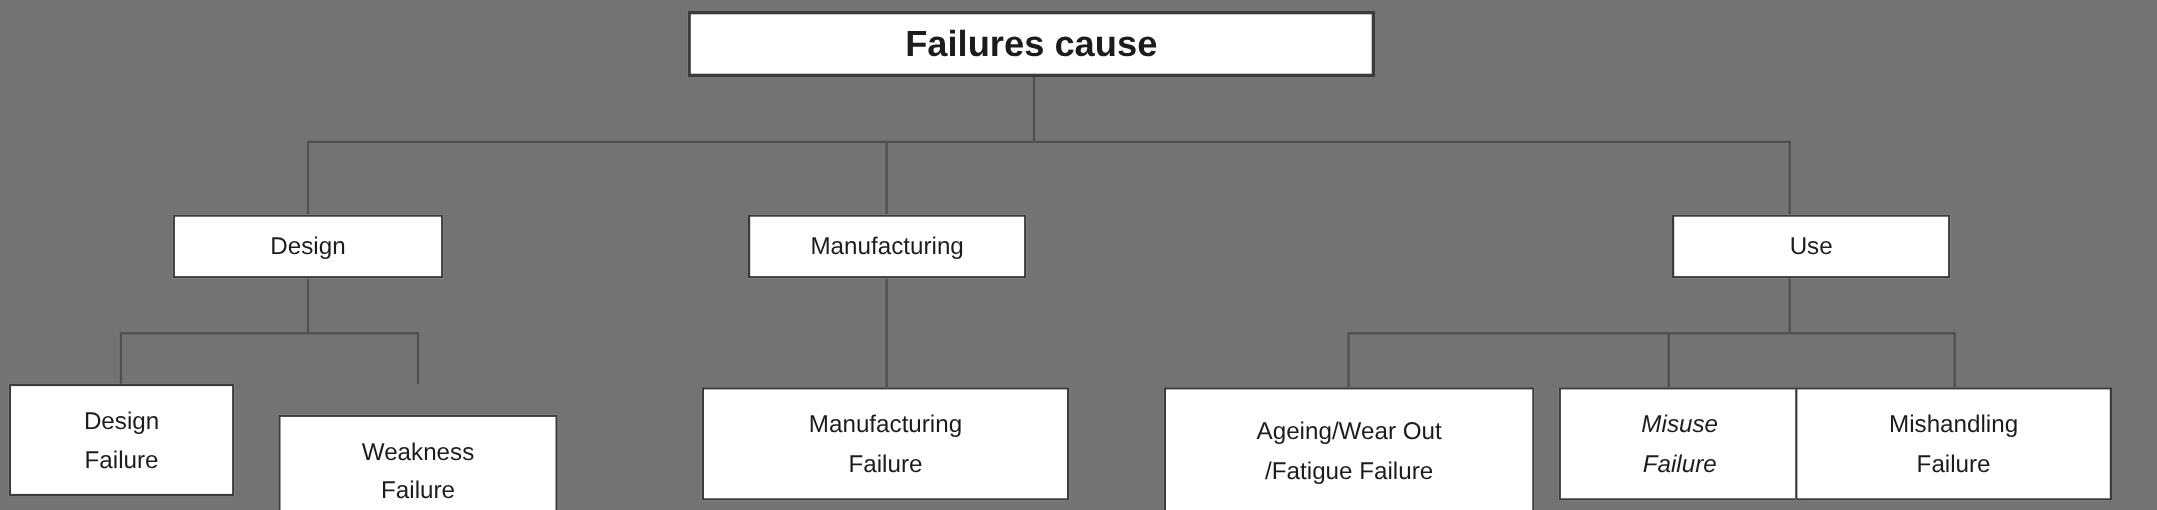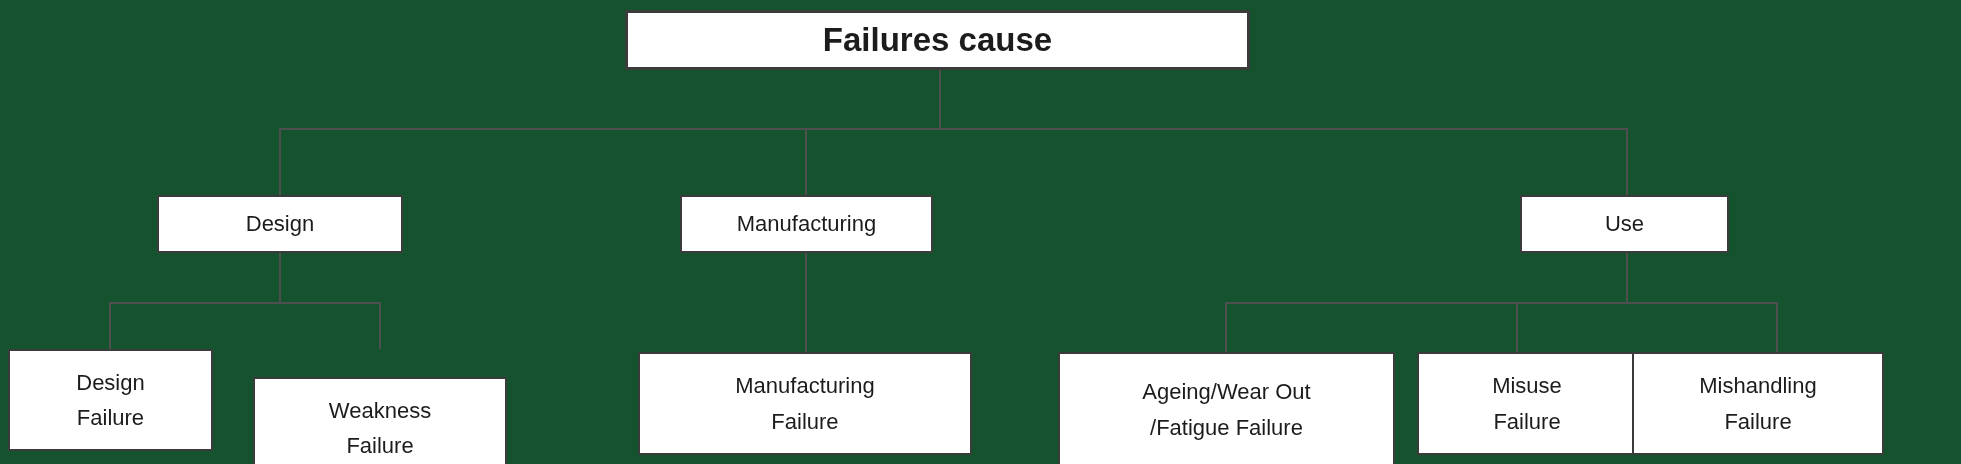--- a/index.html
+++ b/index.html
@@ -5,21 +5,21 @@
   html, body {
     margin: 0;
     padding: 0;
     background: #ffffff;
     font-family: "Liberation Sans", "DejaVu Sans", sans-serif;
   }
   .diagram {
     position: relative;
     width: 1961px;
     height: 464px;
-    background: #14532d;
+    background: #737373;
     overflow: hidden;
   }
   .node {
     position: absolute;
     background: #ffffff;
     border: 2px solid #3b3b3b;
     box-sizing: border-box;
     display: flex;
     align-items: center;
     justify-content: center;
@@ -38,29 +38,29 @@
   .vline { width: 2px; }
   .hline { height: 2px; }
 
   
   #n-root { left: 625px; top: 10px; width: 625px; height: 60px;
             font-weight: bold; font-size: 33px; border-width: 3px; }
 
   
   #n-design        { left: 157px;  top: 195px; width: 246px; height: 58px; }
   #n-manufacturing { left: 680px;  top: 195px; width: 253px; height: 58px; }
-  #n-use           { left: 1520px; top: 195px; width: 209px; height: 58px; }
+  #n-use           { left: 1520px; top: 195px; width: 253px; height: 58px; }
 
   
   #n-design-failure        { left: 8px;    top: 349px; width: 205px; height: 102px; }
   #n-weakness-failure      { left: 253px;  top: 349px; width: 254px; height: 102px; margin-top: 28px; }
   #n-manufacturing-failure { left: 638px;  top: 352px; width: 334px; height: 103px; }
   #n-ageing-failure        { left: 1058px; top: 352px; width: 337px; height: 115px; }
-  #n-misuse-failure        { left: 1417px; top: 352px; width: 220px; height: 103px; }
-  #n-mishandling-failure   { left: 1632px; top: 352px; width: 252px; height: 103px; }
+  #n-misuse-failure        { left: 1417px; top: 352px; width: 220px; height: 103px; font-style: italic; }
+  #n-mishandling-failure   { left: 1632px; top: 352px; width: 288px; height: 103px; }
 
   
   #c-root-drop    { left: 939px;  top: 70px;  height: 58px; }
   #c-rail-1       { left: 280px;  top: 128px; width: 1348px; }
   #c-design-in    { left: 279px;  top: 128px; height: 67px; }
   #c-manuf-in     { left: 805px;  top: 128px; height: 67px; }
   #c-use-in       { left: 1626px; top: 128px; height: 67px; }
 
   
   #c-design-down  { left: 279px;  top: 253px; height: 49px; }

